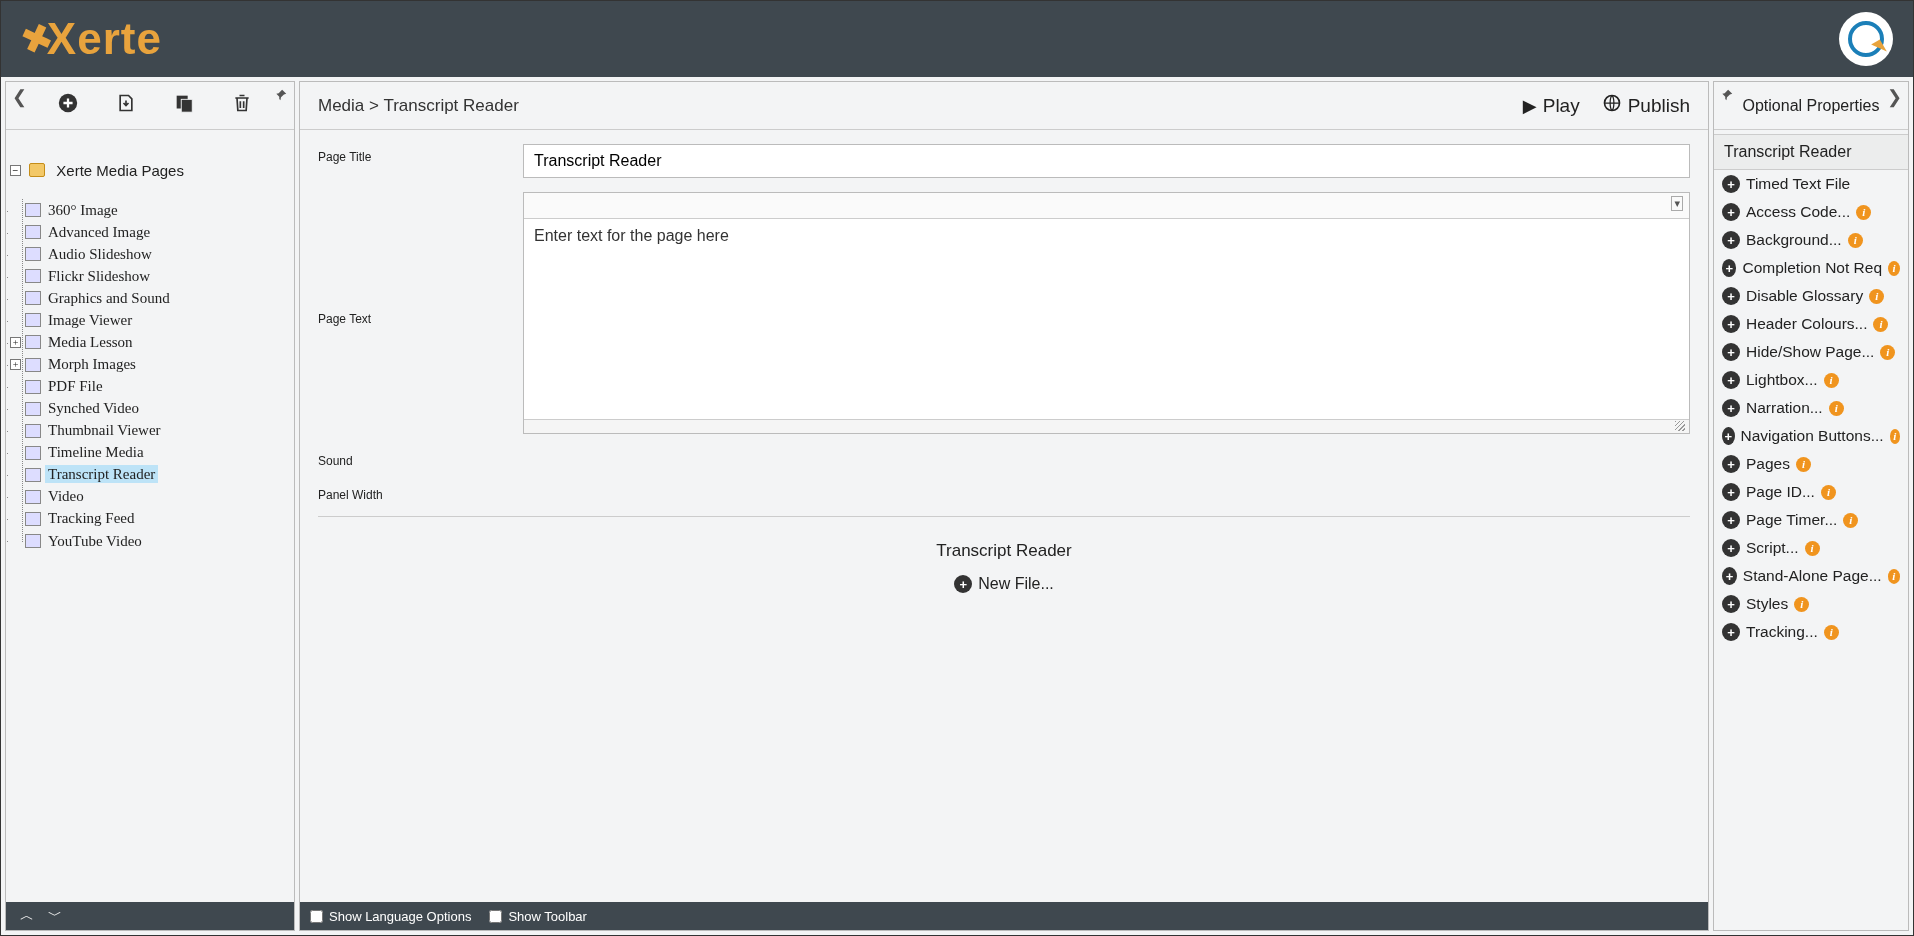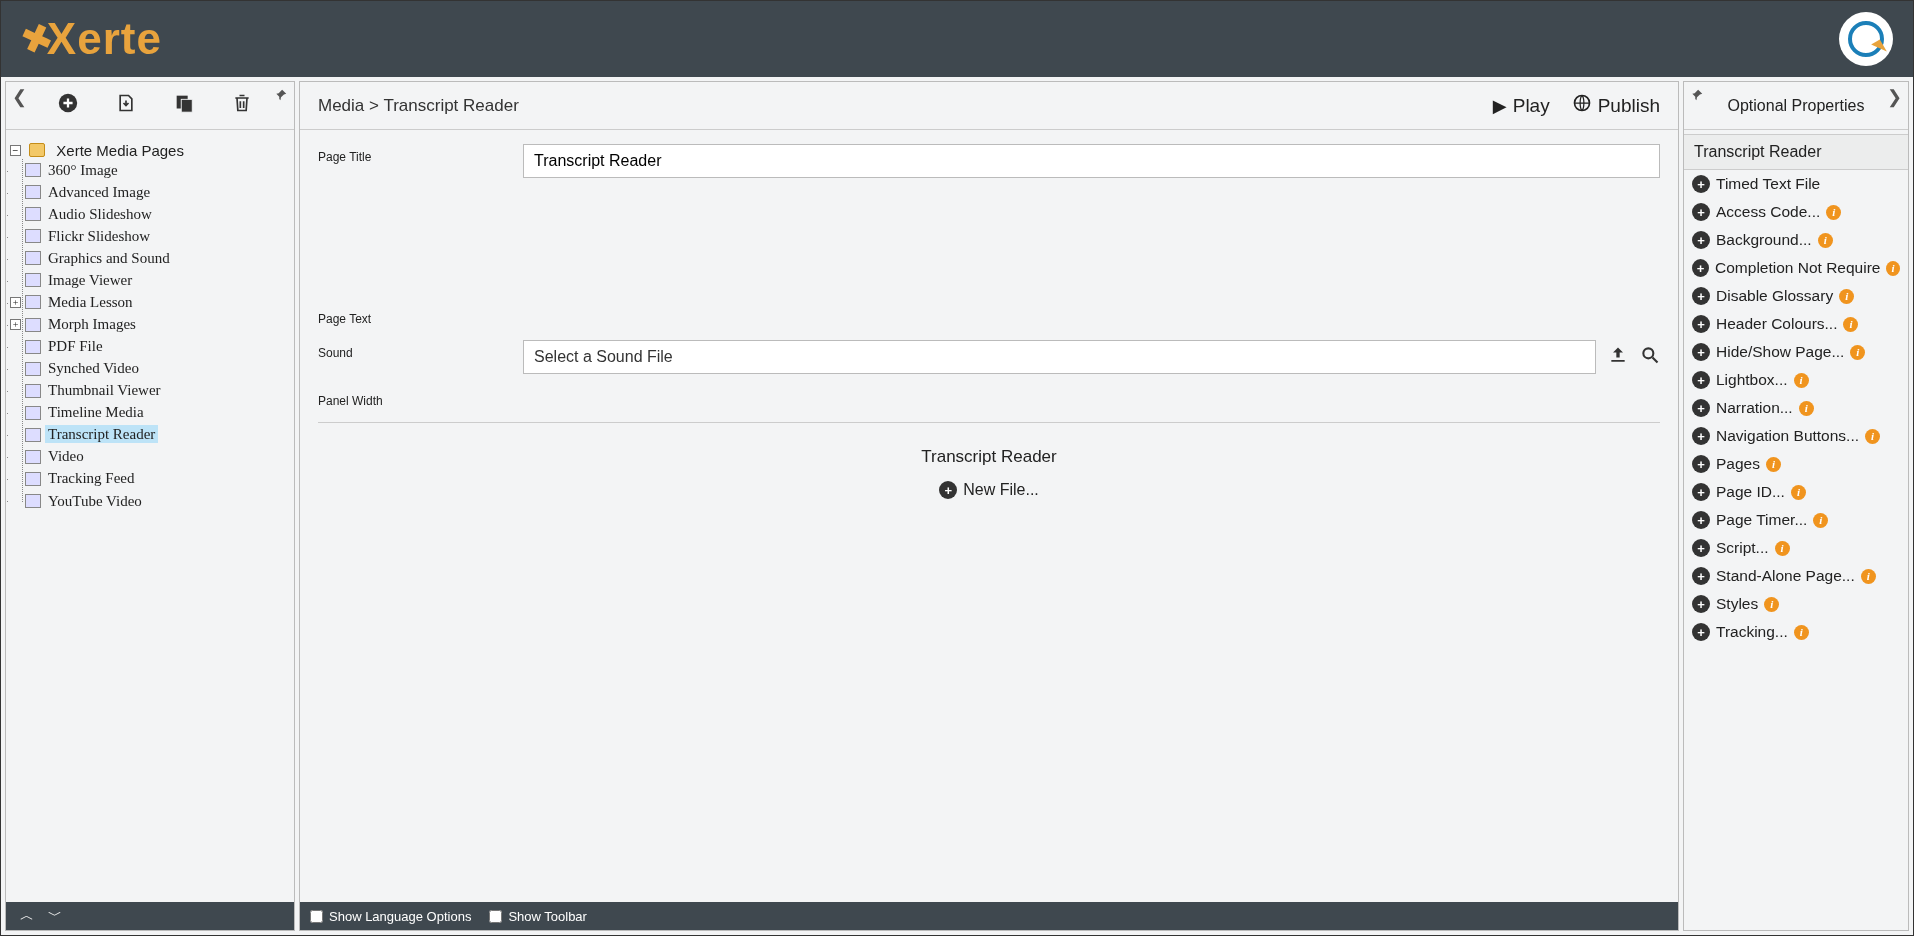--- a/index.html
+++ b/index.html
@@ -9,29 +9,29 @@
 .logo { display: flex; align-items: center; }
 .logo-text { font-size: 44px; font-weight: bold; color: #e8a33d; letter-spacing: 1px; font-family: "Arial Black", sans-serif; }
 .logo-wrench { color: #e8a33d; font-size: 38px; margin-right: -6px; transform: rotate(-20deg); display:inline-block; }
 .avatar-circle { width: 54px; height: 54px; background: #fff; border-radius: 50%; display: flex; align-items: center; justify-content: center; }
 .avatar-inner { width: 36px; height: 36px; border: 4px solid #1b7fb8; border-radius: 50%; position: relative; }
 .avatar-inner::after { content: ''; position: absolute; bottom: -2px; right: -4px; width: 0; height: 0; border-left: 10px solid transparent; border-right: 0 solid transparent; border-top: 14px solid #e8a33d; transform: rotate(-30deg); }
 .main { flex: 1; display: flex; background: #f3f4f5; min-height: 0; }
 .panel { background: #f3f4f5; border: 1px solid #bbb; display: flex; flex-direction: column; position: relative; }
 .left-panel { width: 290px; margin: 4px 4px 4px 4px; }
 .center-panel { flex: 1; margin: 4px 0; }
-.right-panel { width: 226px; margin: 4px 4px 4px 4px; }
+.right-panel { width: 196px; margin: 4px 4px 4px 4px; }
 .panel-top { height: 48px; border-bottom: 1px solid #ccc; display: flex; align-items: center; padding: 0 8px; position: relative; }
 .left-panel .panel-top { justify-content: flex-start; gap: 30px; padding-left: 48px; }
 .toolbar-icon { font-size: 22px; color: #333; cursor: pointer; width: 28px; text-align: center; }
 .collapse-handle { position: absolute; top: 4px; font-size: 18px; color: #555; cursor: pointer; }
 .collapse-left { left: 6px; }
 .pin-right { right: 6px; }
 .tree { flex: 1; overflow: auto; padding: 8px 4px; font-size: 15px; color: #222; }
-.tree ul { list-style: none; padding-left: 0; }
+.tree ul { list-style: none; padding-left: 0; margin-top: 20px; }
 .tree li { position: relative; padding: 2px 0 2px 0; white-space: nowrap; }
 .tree-root { padding-left: 14px; }
 .tree-children { padding-left: 28px; position: relative; font-family: Liberation Serif, serif; }
 .tree-children::before { content: ''; position: absolute; left: 12px; top: 0; bottom: 10px; border-left: 1px dotted #888; }
 .tree-children li::before { content: ''; position: absolute; left: -16px; top: 12px; width: 14px; border-top: 1px dotted #888; }
 .tree-toggle { display: inline-block; width: 11px; height: 11px; border: 1px solid #777; background: #fff; text-align: center; line-height: 9px; font-size: 10px; margin-right: 4px; vertical-align: middle; cursor: pointer; }
 .tree-icon { display: inline-block; width: 16px; height: 14px; margin-right: 4px; vertical-align: middle; border: 1px solid #888; background: #ddf; }
 .root-icon { background: #f3c867; border-color: #c58d18; border-radius: 2px; }
 .tree-label { vertical-align: middle; padding: 1px 3px; }
 .tree-label.selected { background: #bde3f7; }
@@ -184,37 +184,30 @@
       </div>
       <div class="form-area">
         <div class="form-row">
           <div class="form-label">Page Title</div>
           <div class="form-control">
             <input class="text-input" type="text" value="Transcript Reader" style="">
           </div>
         </div>
         <div class="form-row">
           <div class="form-label" style="padding-top:120px">Page Text</div>
+          <div class="form-control">
+            <div class="rte-wrap">
+              <div class="rte-toolbar"></div>
+              <div class="rte-body" contenteditable="true" style="">Enter text for the page here</div>
+              <div class="rte-resize"></div>
+            </div>
+          </div>
         </div>
         <div class="form-row sound-row">
           <div class="form-label">Sound</div>
-          <div class="form-control">
-            <div class="sound-input">Select a Sound File</div>
-            <span class="icon-btn">
-              <svg width="20" height="20" viewBox="0 0 24 24">
-                  <path d="M4 18h16v2H4zM12 3l6 6h-4v6h-4V9H6z" fill="#333"></path>
-                </svg>
-            </span>
-            <span class="icon-btn">
-              <svg width="20" height="20" viewBox="0 0 24 24">
-                  <circle cx="10" cy="10" r="6" fill="none" stroke="#333" stroke-width="2.5"></circle>
-                  <path d="M15 15l6 6" stroke="#333" stroke-width="2.5"></path>
-                </svg>
-            </span>
-          </div>
         </div>
         <div class="form-row">
           <div class="form-label">Panel Width</div>
         </div>
         <div class="sub-section">
           <div class="sub-title">Transcript Reader</div>
           <div class="add-item">
             <span class="plus-circle">+</span>
             <span>New File...</span>
           </div>

